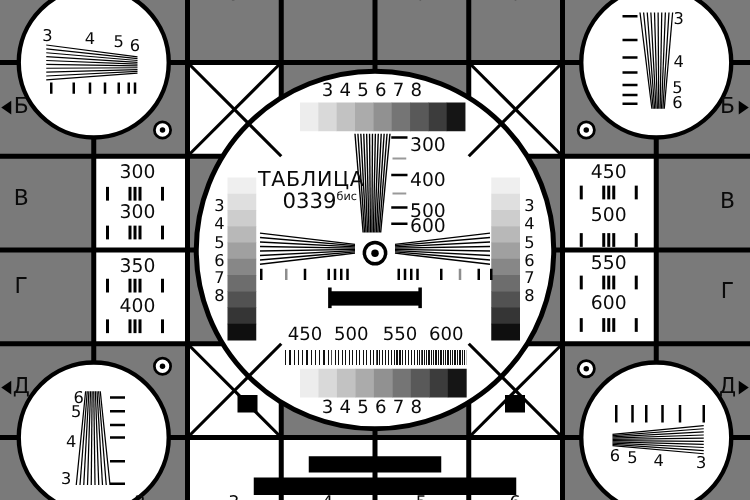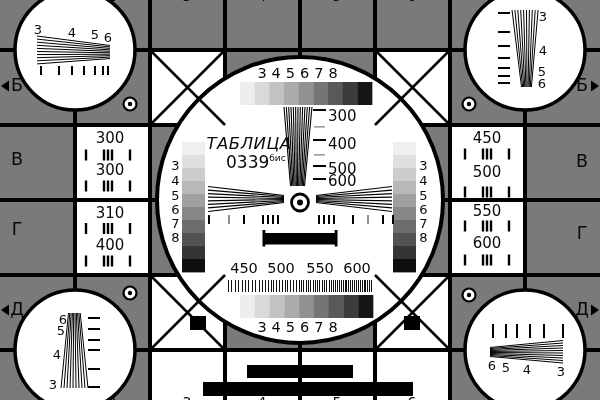--- a/index.html
+++ b/index.html
@@ -300,36 +300,36 @@
       <polygon points="599,86 591,80.5 591,91.5"></polygon>
       <polygon points="599,310 591,304.5 591,315.5"></polygon>
     </g>
   </svg>
 
   <div class="band" style="left:228px;width:36px;background:repeating-linear-gradient(90deg,#111 0,#111 1px,#fff 1px,#fff 3.4px);"></div>
   <div class="band" style="left:265px;width:35px;background:repeating-linear-gradient(90deg,#111 0,#111 1px,#fff 1px,#fff 2.8px);"></div>
   <div class="band" style="left:301px;width:35px;background:repeating-linear-gradient(90deg,#111 0,#111 1px,#fff 1px,#fff 2.3px);"></div>
   <div class="band" style="left:337px;width:36px;background:repeating-linear-gradient(90deg,#111 0,#111 1px,#fff 1px,#fff 1.9px);"></div>
 
-  <div class="lbl s16" style="left:249px;top:144px;font-style:italic;">ТАБЛИЦА</div>
+  <div class="lbl s16" style="left:249px;top:144px;">ТАБЛИЦА</div>
   <div class="lbl s17 anchor-left" style="left:226px;top:162px;"><span>0339</span><span class="sup">бис</span></div>
 
   <div class="lbl s15 anchor-left" style="left:328px;top:116px;">300</div>
   <div class="lbl s15 anchor-left" style="left:328px;top:144px;">400</div>
   <div class="lbl s15 anchor-left" style="left:328px;top:169px;">500</div>
   <div class="lbl s15 anchor-left" style="left:328px;top:181px;">600</div>
 
   <div class="lbl s145" style="left:244px;top:268px;">450</div>
   <div class="lbl s145" style="left:281px;top:268px;">500</div>
   <div class="lbl s145" style="left:320px;top:268px;">550</div>
   <div class="lbl s145" style="left:357px;top:268px;">600</div>
 
   <div class="lbl s15" style="left:110px;top:137.5px;">300</div>
   <div class="lbl s15" style="left:110px;top:170px;">300</div>
-  <div class="lbl s15" style="left:110px;top:212.5px;">310</div>
+  <div class="lbl s15" style="left:110px;top:212.5px;">350</div>
   <div class="lbl s15" style="left:110px;top:244.5px;">400</div>
 
   <div class="lbl s15" style="left:487px;top:138px;">450</div>
   <div class="lbl s15" style="left:487px;top:171.5px;">500</div>
   <div class="lbl s15" style="left:487px;top:211px;">550</div>
   <div class="lbl s15" style="left:487px;top:243px;">600</div>
 
   <div class="lbl s175" style="left:17px;top:86px;">Б</div>
   <div class="lbl s175" style="left:17px;top:159.5px;">В</div>
   <div class="lbl s175" style="left:17px;top:230px;">Г</div>

